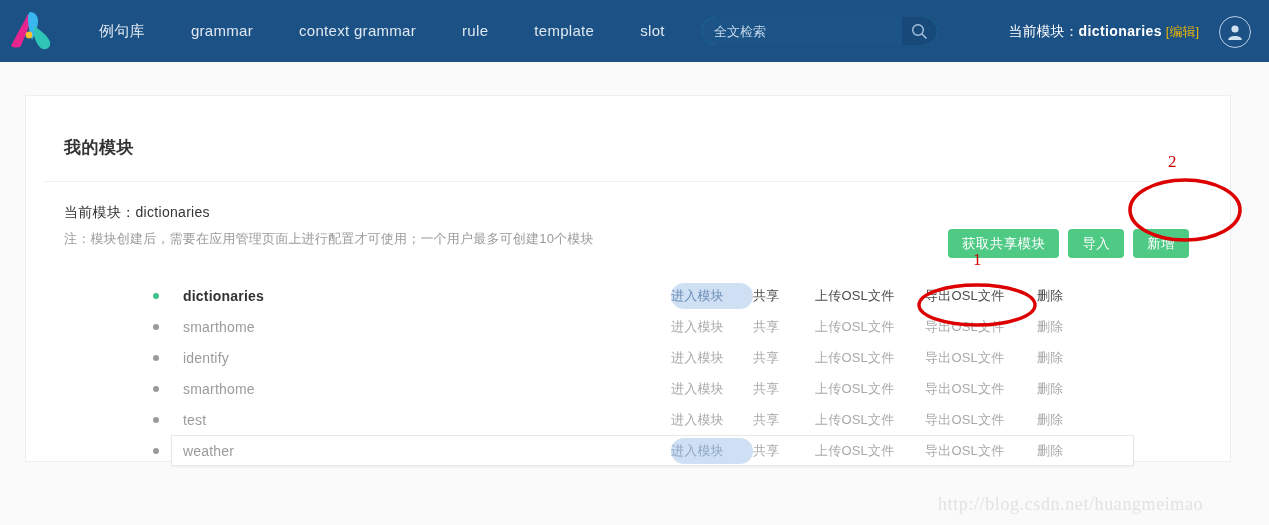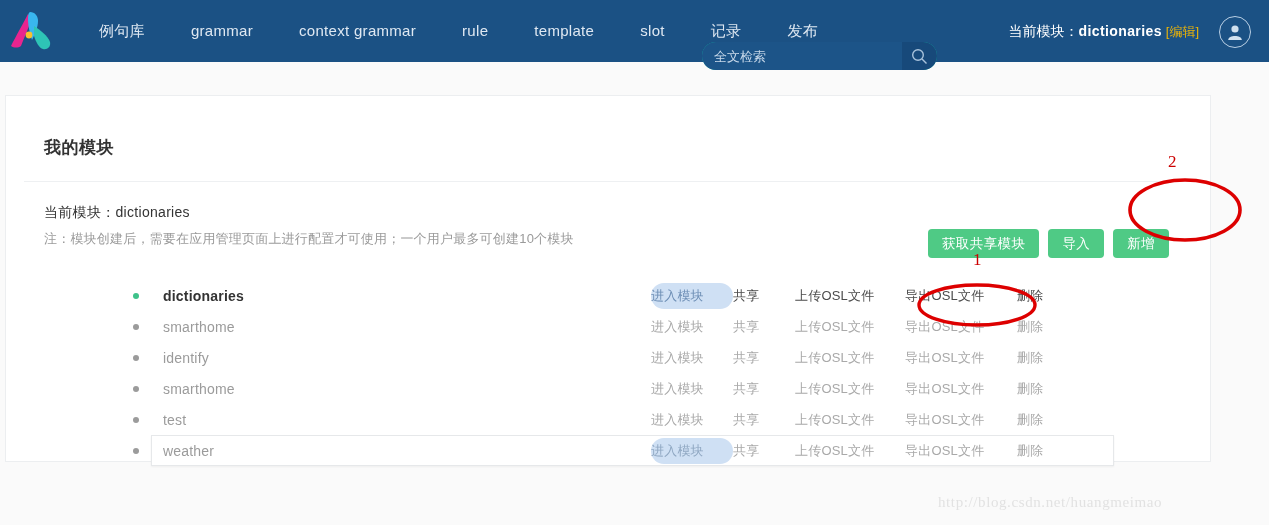--- a/index.html
+++ b/index.html
@@ -22,21 +22,21 @@
   #logo svg{position:absolute;left:8px;top:10px;}
   .navlinks{display:flex;align-items:center;gap:12px;margin-left:20px;}
   .navlink{
     color:#dfe8f2;font-size:15px;padding:0 17px;line-height:62px;
     white-space:nowrap;cursor:pointer;letter-spacing:.3px;
   }
 
   #searchwrap{
     position:absolute;left:702px;top:17px;
     width:235px;height:28px;border-radius:14px;
-    background:#14b8a6;display:flex;align-items:center;overflow:hidden;margin-top:25px;
+    background:#14b8a6;display:flex;align-items:center;overflow:hidden;
   }
   #searchinput{
     border:0;outline:0;background:#1c5488;color:#cfe0f0;
     font-size:13px;height:28px;width:185px;padding:0 12px;
     font-family:"Liberation Sans","DejaVu Sans",sans-serif;
   }
   #searchinput::placeholder{color:#c8d9ea;}
   #searchbtn{
     width:50px;height:28px;background:#17497a;
     display:flex;align-items:center;justify-content:center;cursor:pointer;
@@ -49,21 +49,21 @@
   #modinfo .mname{font-weight:bold;letter-spacing:.4px;}
   #modinfo .edit{color:#eab308;cursor:pointer;font-size:13px;}
   #avatar{
     position:absolute;right:18px;top:16px;width:30px;height:30px;
     border-radius:50%;border:1.5px solid #b9cfe4;cursor:pointer;
     display:flex;align-items:center;justify-content:center;background:#1b5184;
   }
 
   
   #card{
-    position:absolute;left:5px;top:95px;width:1206px;height:367px;
+    position:absolute;left:25px;top:95px;width:1206px;height:367px;
     background:#ffffff;border:1px solid #eceef0;box-sizing:border-box;
   }
   #cardtitle{
     font-size:17px;color:#333;font-weight:bold;
     padding:40px 0 0 38px;letter-spacing:.5px;
   }
   #titlerule{
     margin:22px 18px 0 18px;border-top:1px solid #eef0f2;
   }
 
@@ -128,21 +128,21 @@
     font-family:"Liberation Serif","DejaVu Serif",serif;
   }
   #ellipse1{left:915px;top:281px;}
   #num1{left:973px;top:250px;}
   #ellipse2{left:1126px;top:176px;}
   #num2{left:1168px;top:152px;}
 
   
   #watermark{
     position:absolute;left:938px;top:494px;
-    color:#e2e2e2;font-size:15px;
+    color:#e2e2e2;font-size:18px;
     font-family:"Liberation Serif","DejaVu Serif",serif;
     letter-spacing:.6px;white-space:nowrap;
   }
 </style>
 </head>
 <body>
 
 <div id="topnav">
 
   <div id="logo">

